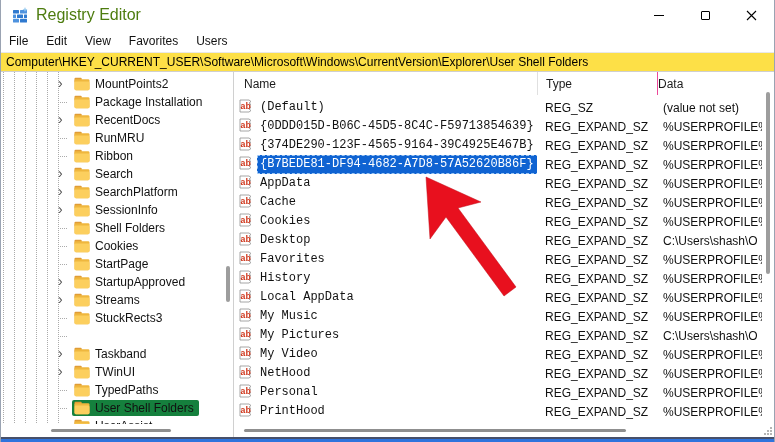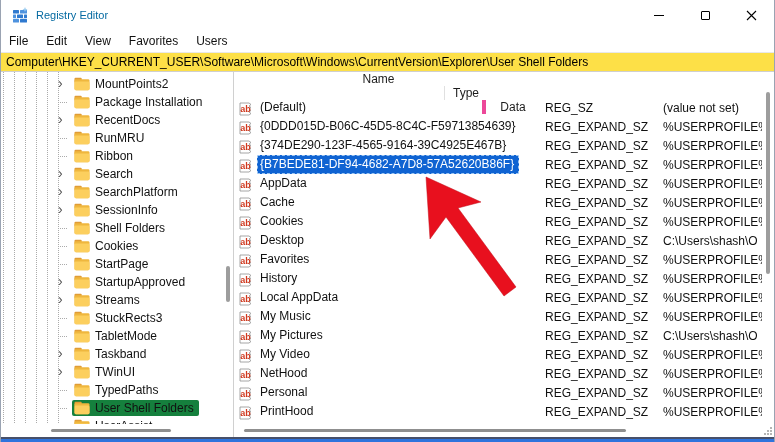--- a/index.html
+++ b/index.html
@@ -3,21 +3,21 @@
 <meta charset="utf-8">
 <style>
   * { margin:0; padding:0; box-sizing:border-box; }
   html,body { width:775px; height:442px; overflow:hidden; }
   body { font-family:"Liberation Sans","DejaVu Sans",sans-serif; font-size:12px; color:#1a1a1a; background:#2f74dd; }
   .window { position:absolute; inset:0; background:#fff; border-left:1px solid #9aa3b2; border-right:1px solid #9aa3b2; }
 
   
   .titlebar { height:30px; display:flex; align-items:center; background:#fff; }
   .titlebar .app-icon { margin:0 8px 0 11px; width:16px; height:16px; flex:0 0 16px; }
-  .title-text { font-size:11px; color:#0369a1; }
+  .title-text { font-size:16px; color:#4d7c0f; }
   .win-controls { margin-left:auto; display:flex; height:100%; }
   .win-btn { width:46px; height:100%; display:flex; align-items:center; justify-content:center; }
   .glyph-min { width:10px; height:0; border-top:1px solid #000; }
   .glyph-max { width:9px; height:9px; border:1px solid #000; border-radius:1px; }
 
   
   .menubar { height:22px; display:flex; align-items:center; padding-left:8px; background:#fff; }
   .menu-item { padding:2px 9px 3px 0; margin-right:9px; font-size:12px; color:#111;text-align:center; }
 
   
@@ -35,28 +35,28 @@
   .tree-row { height:18px; display:flex; align-items:center; padding-left:57px; position:relative; white-space:nowrap; }
   .twisty { width:14px; flex:0 0 14px; display:flex; align-items:center; justify-content:flex-start; color:#565656; }
   .chevron { font-size:14px; line-height:10px; transform:translateY(-1px); }
   .leaf-stub { width:9px; height:9px; border-left:1px dotted #ababab; border-bottom:1px dotted #ababab; transform:translateY(-4px); }
   .tree-item-box { display:flex; align-items:center; gap:5px; padding:1px 5px 1px 2px; border-radius:2px; }
   .tree-item-box.selected { background:#15803d; }
   .tree-label { font-size:12px; color:#111; }
 
   
   .list-panel { position:relative; flex:1; overflow:hidden; }
-  .list-header { height:23px; display:flex; align-items:center;flex-direction:column; }
+  .list-header { height:23px; display:flex; align-items:center; }
   .hcell { font-size:12px; color:#1c1c1c; display:flex; align-items:center; height:100%; }
   .hcell.name { width:303px; padding-left:10px; }
   .hcell.type { width:120px; padding-left:8px; border-left:1px solid #e0e0e0; }
-  .hcell.data { flex:1; padding-left:14px; border-left:4px solid #ec4899;text-align:right; }
+  .hcell.data { flex:1; padding-left:0; border-left:1px solid #ec4899;text-align:right; }
   .list-rows { padding-top:3px; }
   .list-row { height:19px; display:flex; align-items:center; }
-  .cell-name { width:303px; display:flex; align-items:flex-end; padding-left:5px; overflow:hidden; white-space:nowrap; }
+  .cell-name { width:303px; display:flex; align-items:flex-start; padding-left:5px; overflow:hidden; white-space:nowrap;font-family:Liberation Mono, monospace; }
   .cell-name .val-icon { flex:0 0 14px; margin-right:4px; }
   .name-text { padding:1px 4px 2px 2px; border:1px dashed transparent; border-radius:1px; color:#111; }
   .name-text.selected { background:#0f63d2; color:#fff; border-color:#9cc5f2; }
   .cell-type { width:120px; padding-left:8px; color:#111; white-space:nowrap; overflow:hidden; }
   .cell-data { flex:1; padding-left:6px; color:#111; white-space:nowrap; overflow:hidden; }
 
   
   .vscroll { position:absolute; top:0; right:0; width:10px; bottom:13px; background:#fff; }
   .vscroll .thumb { position:absolute; right:3px; width:4px; background:#9d9d9d; border-radius:2px; }
   .hscroll { position:absolute; left:0; right:10px; bottom:0; height:13px; background:#fff; }
@@ -352,28 +352,20 @@
                 </svg>
                 <span class="tree-label">StuckRects3</span>
               </span>
             </div>
 
             <div class="tree-row">
               <span class="twisty">
 
                 <span class="leaf-stub"></span>
               </span>
-              <span class="tree-item-box">
-                <svg width="16" height="14" viewBox="0 0 16 14">
-                  <rect x="0.5" y="0.8" width="7.2" height="5" rx="1" fill="#e09c36"></rect>
-                  <rect x="0.5" y="2.2" width="15" height="11" rx="1.4" fill="#efb73e"></rect>
-                  <rect x="0.5" y="4.6" width="15" height="8.6" rx="1.4" fill="#fccf5e"></rect>
-                </svg>
-                <span class="tree-label">TabletMode</span>
-              </span>
             </div>
 
             <div class="tree-row">
               <span class="twisty">
                 <span class="chevron">›</span>
 
               </span>
               <span class="tree-item-box">
                 <svg width="16" height="14" viewBox="0 0 16 14">
                   <rect x="0.5" y="0.8" width="7.2" height="5" rx="1" fill="#e09c36"></rect>

